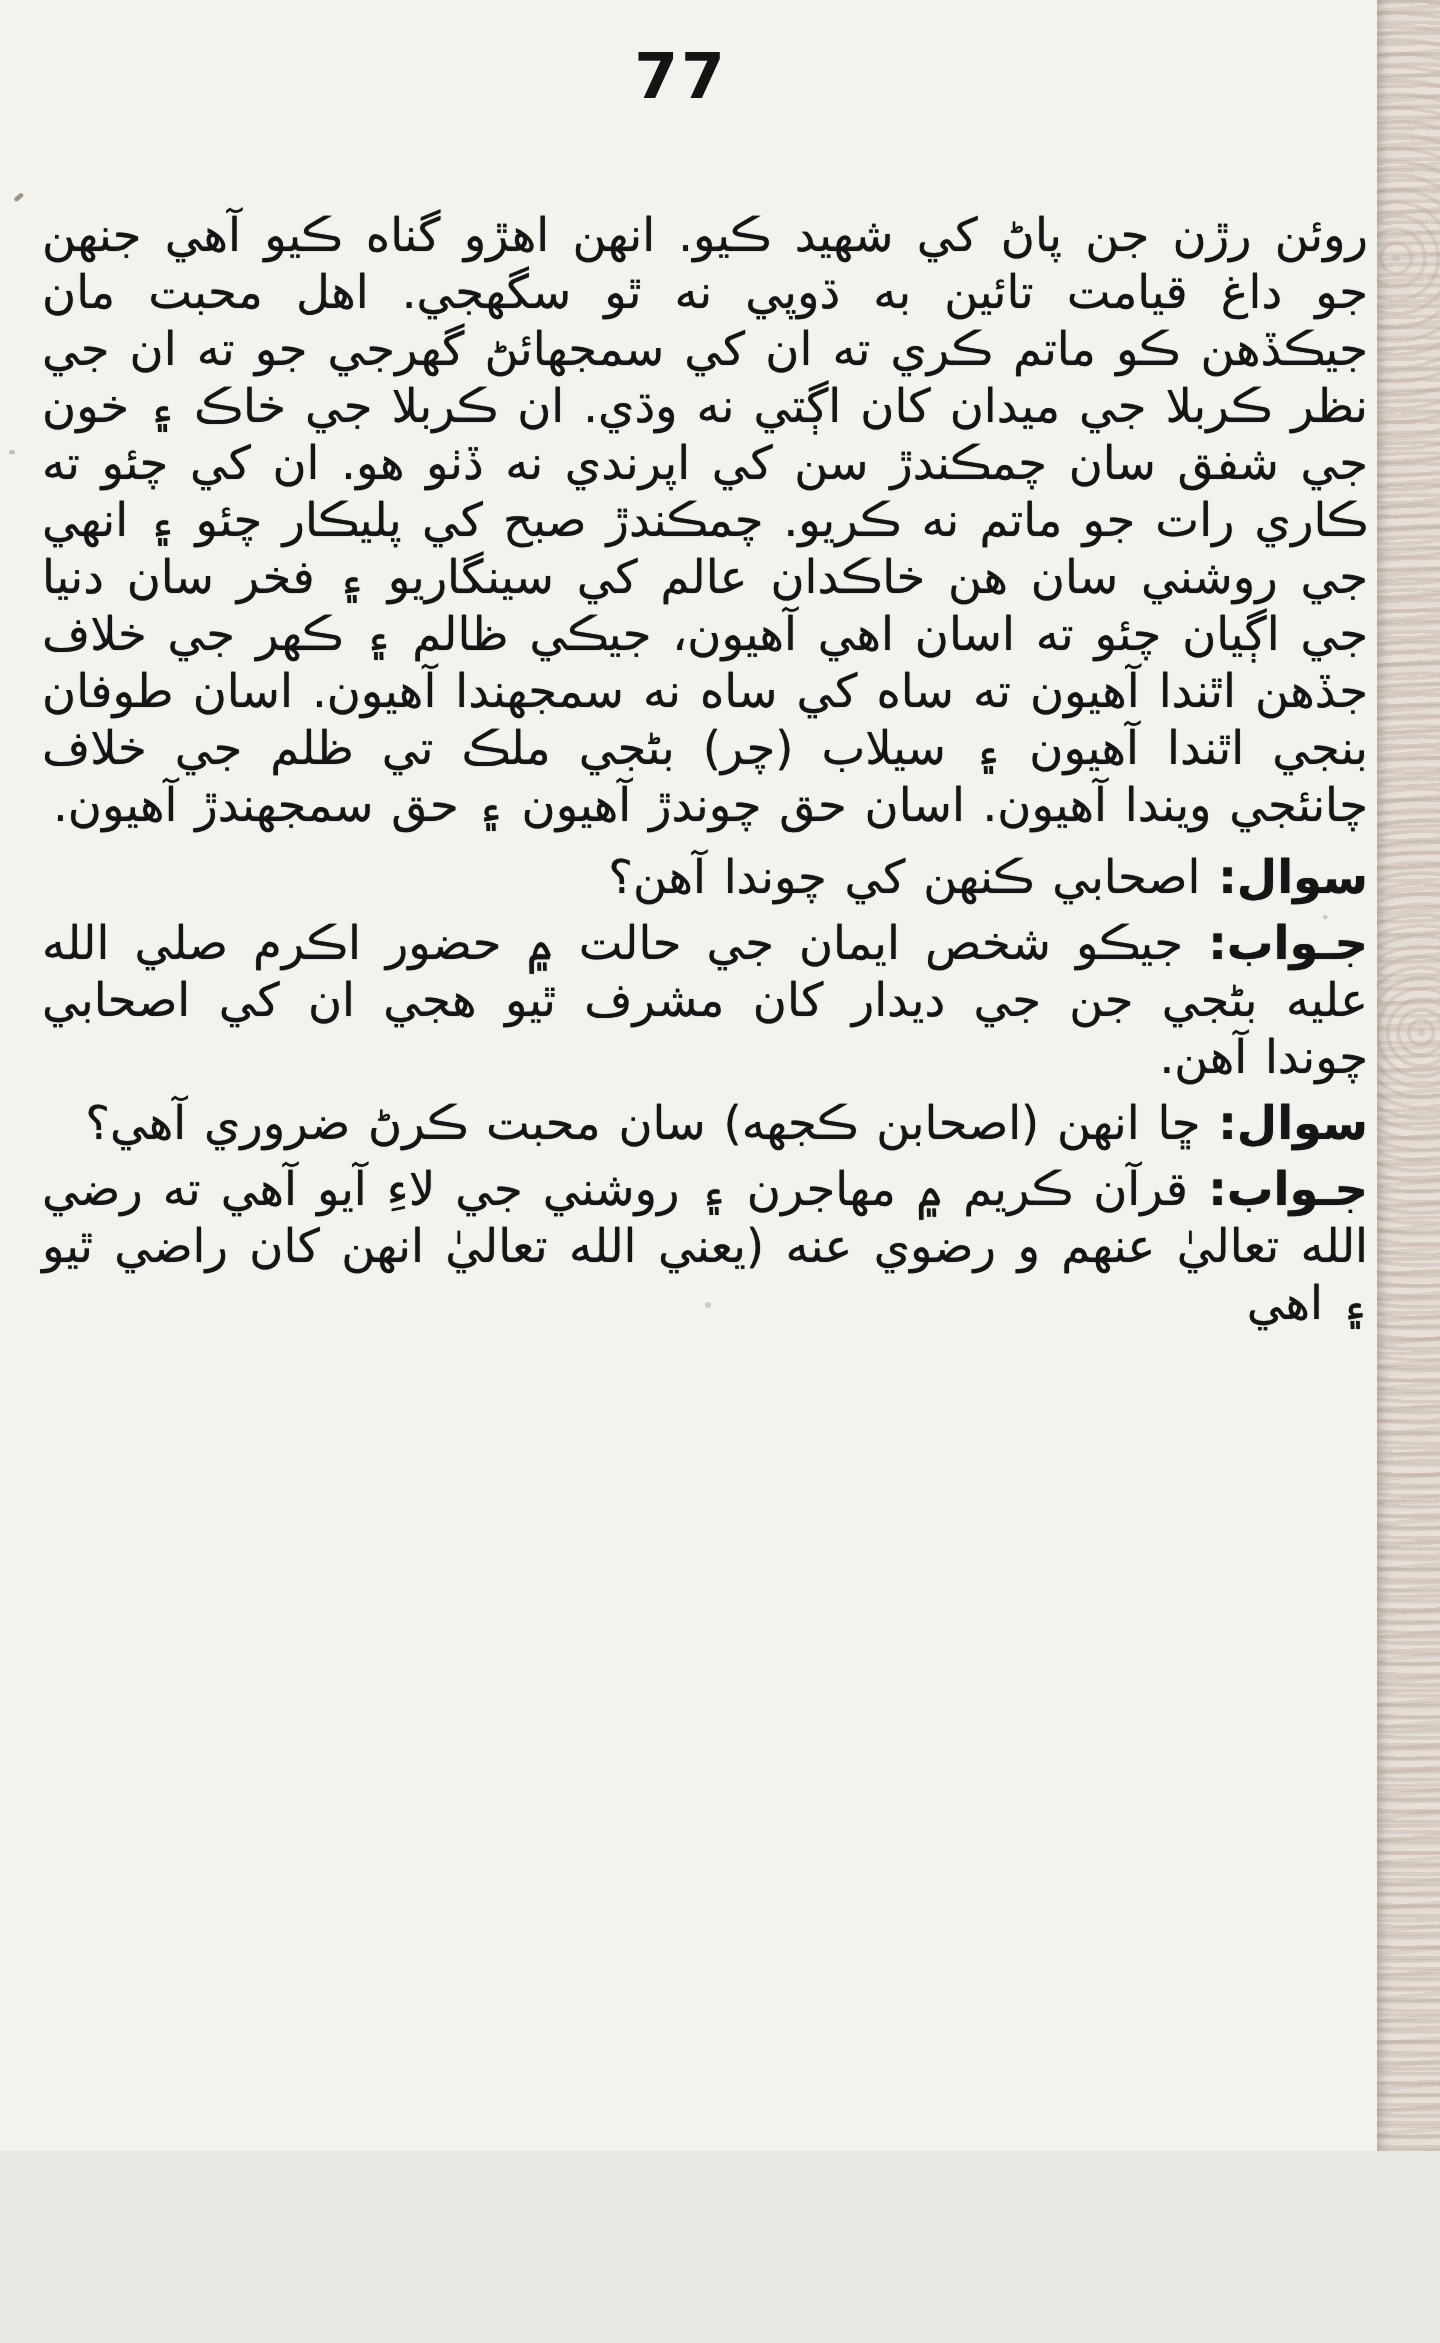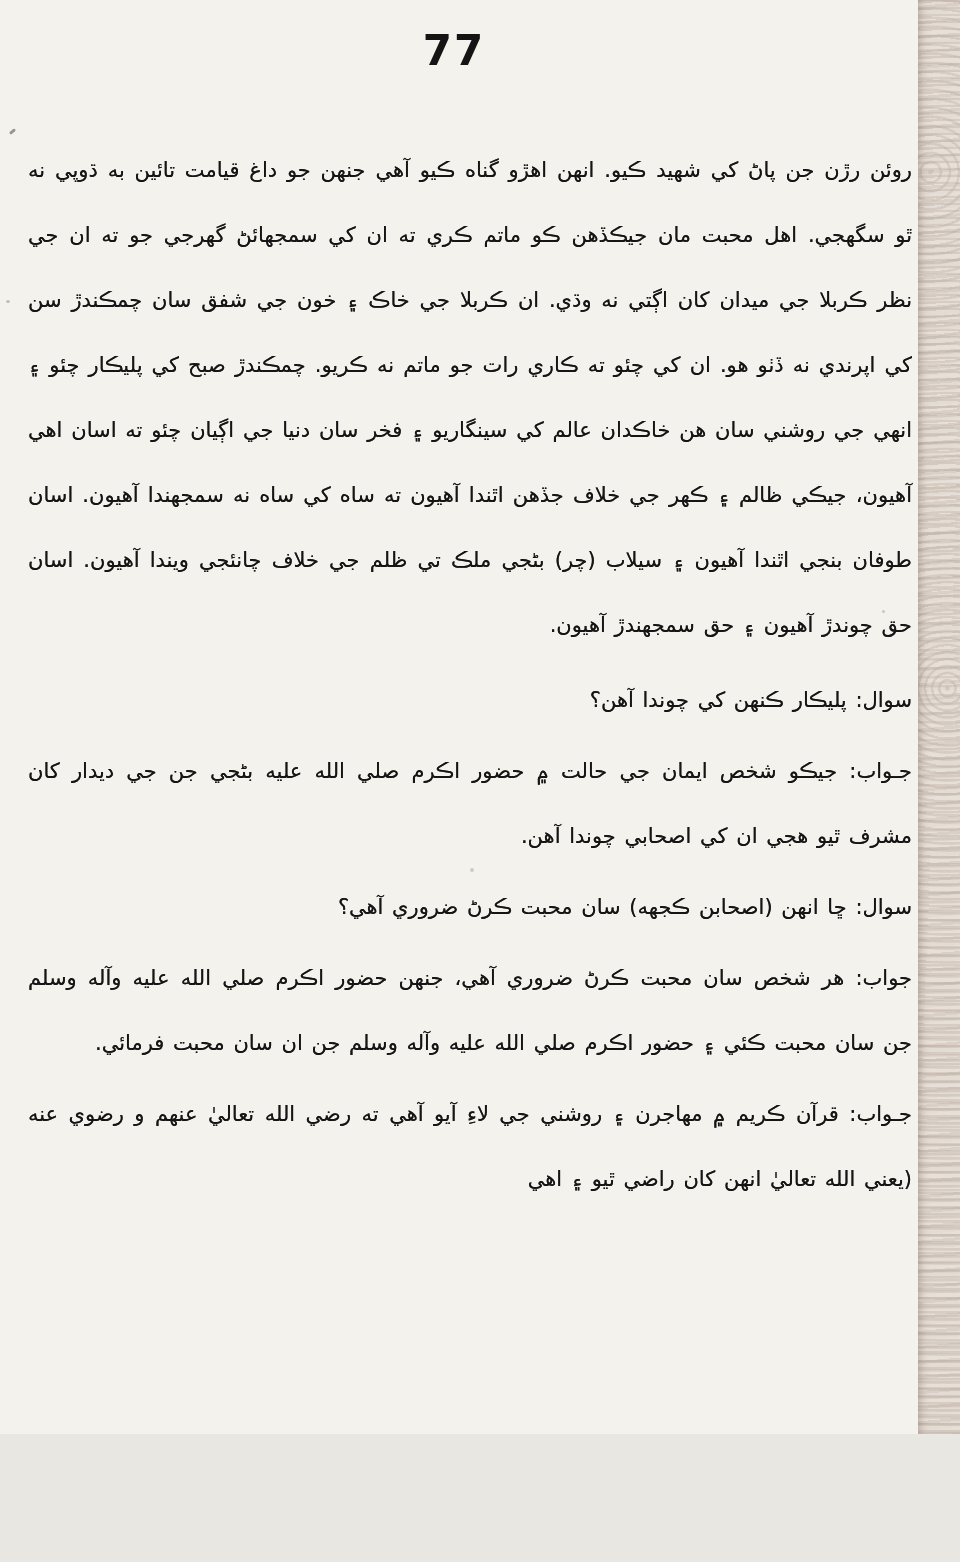--- a/index.html
+++ b/index.html
@@ -29,28 +29,28 @@
     text-align:center;
     font-size:42px;font-weight:bold;color:#141414;
     letter-spacing:2px;
     font-family:"DejaVu Sans",sans-serif;
   }
   .content{
     position:absolute;top:138px;left:28px;right:48px;
     direction:rtl;
     text-align:justify;
     text-align-last:right;
-    font-size:21px;line-height:65px;
+    font-size:31px;line-height:38px;
     color:#151515;
     text-shadow:0 0 .6px rgba(10,10,10,.75);
     word-spacing:2px;
   }
   .content p{margin:0 0 6px 0;}
   p.body-par{margin-bottom:10px;}
-  .lbl{font-weight:normal;}
+  .lbl{font-weight:bold;}
   
   .speck{position:absolute;background:#9a958d;border-radius:50%;}
   .speck.s1{left:9px;top:130px;width:7px;height:3px;transform:rotate(-40deg);border-radius:2px;}
   .speck.s2{left:6px;top:300px;width:4px;height:3px;opacity:.55;}
   .speck.s3{left:470px;top:868px;width:4px;height:4px;opacity:.4;}
   .speck.s4{left:882px;top:610px;width:3px;height:3px;opacity:.45;}
 </style>
 </head>
 <body>
 
@@ -60,26 +60,25 @@
   <span class="speck s2"></span>
   <span class="speck s3"></span>
   <span class="speck s4"></span>
 
   <div class="page-number">77</div>
 
   <div class="content">
     <p class="body-par">روئن رڙن جن پاڻ کي شهيد ڪيو. انهن اهڙو گناه ڪيو آهي جنهن جو داغ قيامت تائين به ڌوپي نه ٿو سگهجي. اهل محبت مان جيڪڏهن ڪو ماتم ڪري ته ان کي سمجهائڻ گهرجي جو ته ان جي نظر ڪربلا جي ميدان کان اڳتي نه وڌي. ان ڪربلا جي خاڪ ۽ خون جي شفق سان چمڪندڙ سن کي اپرندي نه ڏٺو هو. ان کي چئو ته ڪاري رات جو ماتم نه ڪريو. چمڪندڙ صبح کي پليڪار چئو ۽ انهي جي روشني سان هن خاڪدان عالم کي سينگاريو ۽ فخر سان دنيا جي اڳيان چئو ته اسان اهي آهيون، جيڪي ظالم ۽ ڪهر جي خلاف جڏهن اٿندا آهيون ته ساه کي ساه نه سمجهندا آهيون. اسان طوفان بنجي اٿندا آهيون ۽ سيلاب (چر) بڻجي ملڪ تي ظلم جي خلاف چانئجي ويندا آهيون. اسان حق چوندڙ آهيون ۽ حق سمجهندڙ آهيون.</p>
 
     <div class="qa">
-      <p class="q"><b class="lbl">سوال:</b> <span>پليڪار ڪنهن کي چوندا آهن؟</span></p>
+      <p class="q"><b class="lbl">سوال:</b> <span>اصحابي ڪنهن کي چوندا آهن؟</span></p>
       <p class="a"><b class="lbl">جـواب:</b> <span>جيڪو شخص ايمان جي حالت ۾ حضور اڪرم صلي الله عليه بڻجي جن جي ديدار کان مشرف ٿيو هجي ان کي اصحابي چوندا آهن.</span></p>
     </div>
 
     <div class="qa">
       <p class="q"><b class="lbl">سوال:</b> <span>ڇا انهن (اصحابن ڪجهه) سان محبت ڪرڻ ضروري آهي؟</span></p>
-      <p class="a"><b class="lbl">جواب:</b> <span>هر شخص سان محبت ڪرڻ ضروري آهي، جنهن حضور اڪرم صلي الله عليه وآله وسلم جن سان محبت ڪئي ۽ حضور اڪرم صلي الله عليه وآله وسلم جن ان سان محبت فرمائي.</span></p>
     </div>
 
     <div class="qa">
       <p class="a"><b class="lbl">جـواب:</b> <span>قرآن ڪريم ۾ مهاجرن ۽ روشني جي لاءِ آيو آهي ته رضي الله تعاليٰ عنهم و رضوي عنه (يعني الله تعاليٰ انهن کان راضي ٿيو ۽ اهي</span></p>
     </div>
   </div>
 </div>
 
 </body></html>

